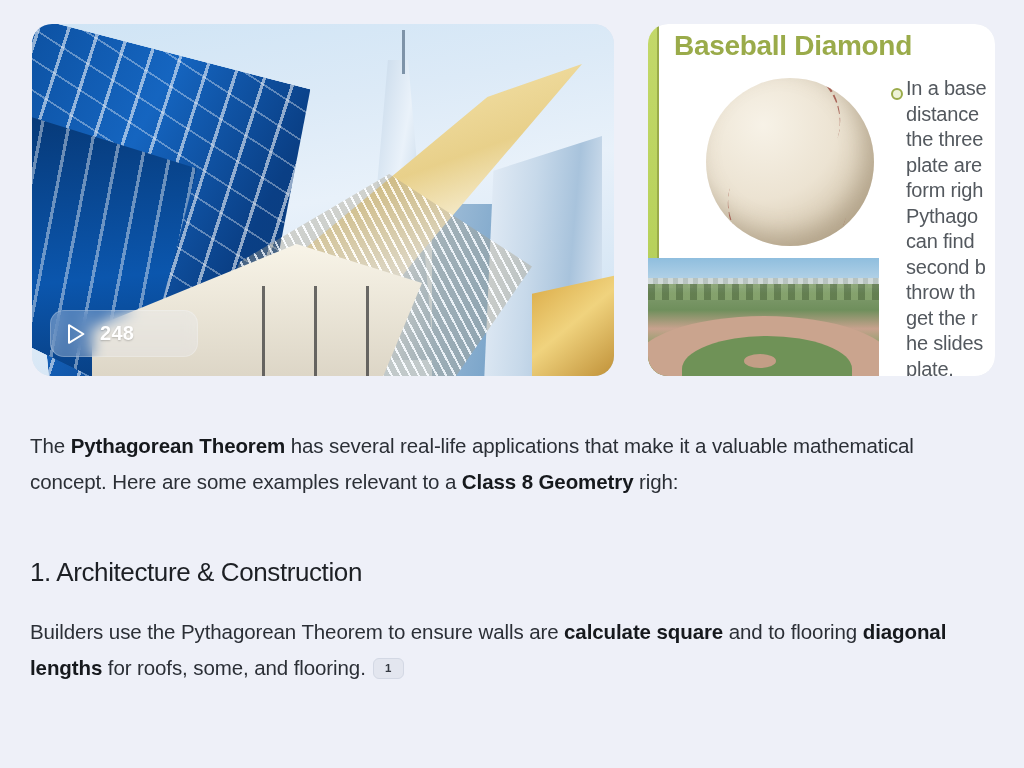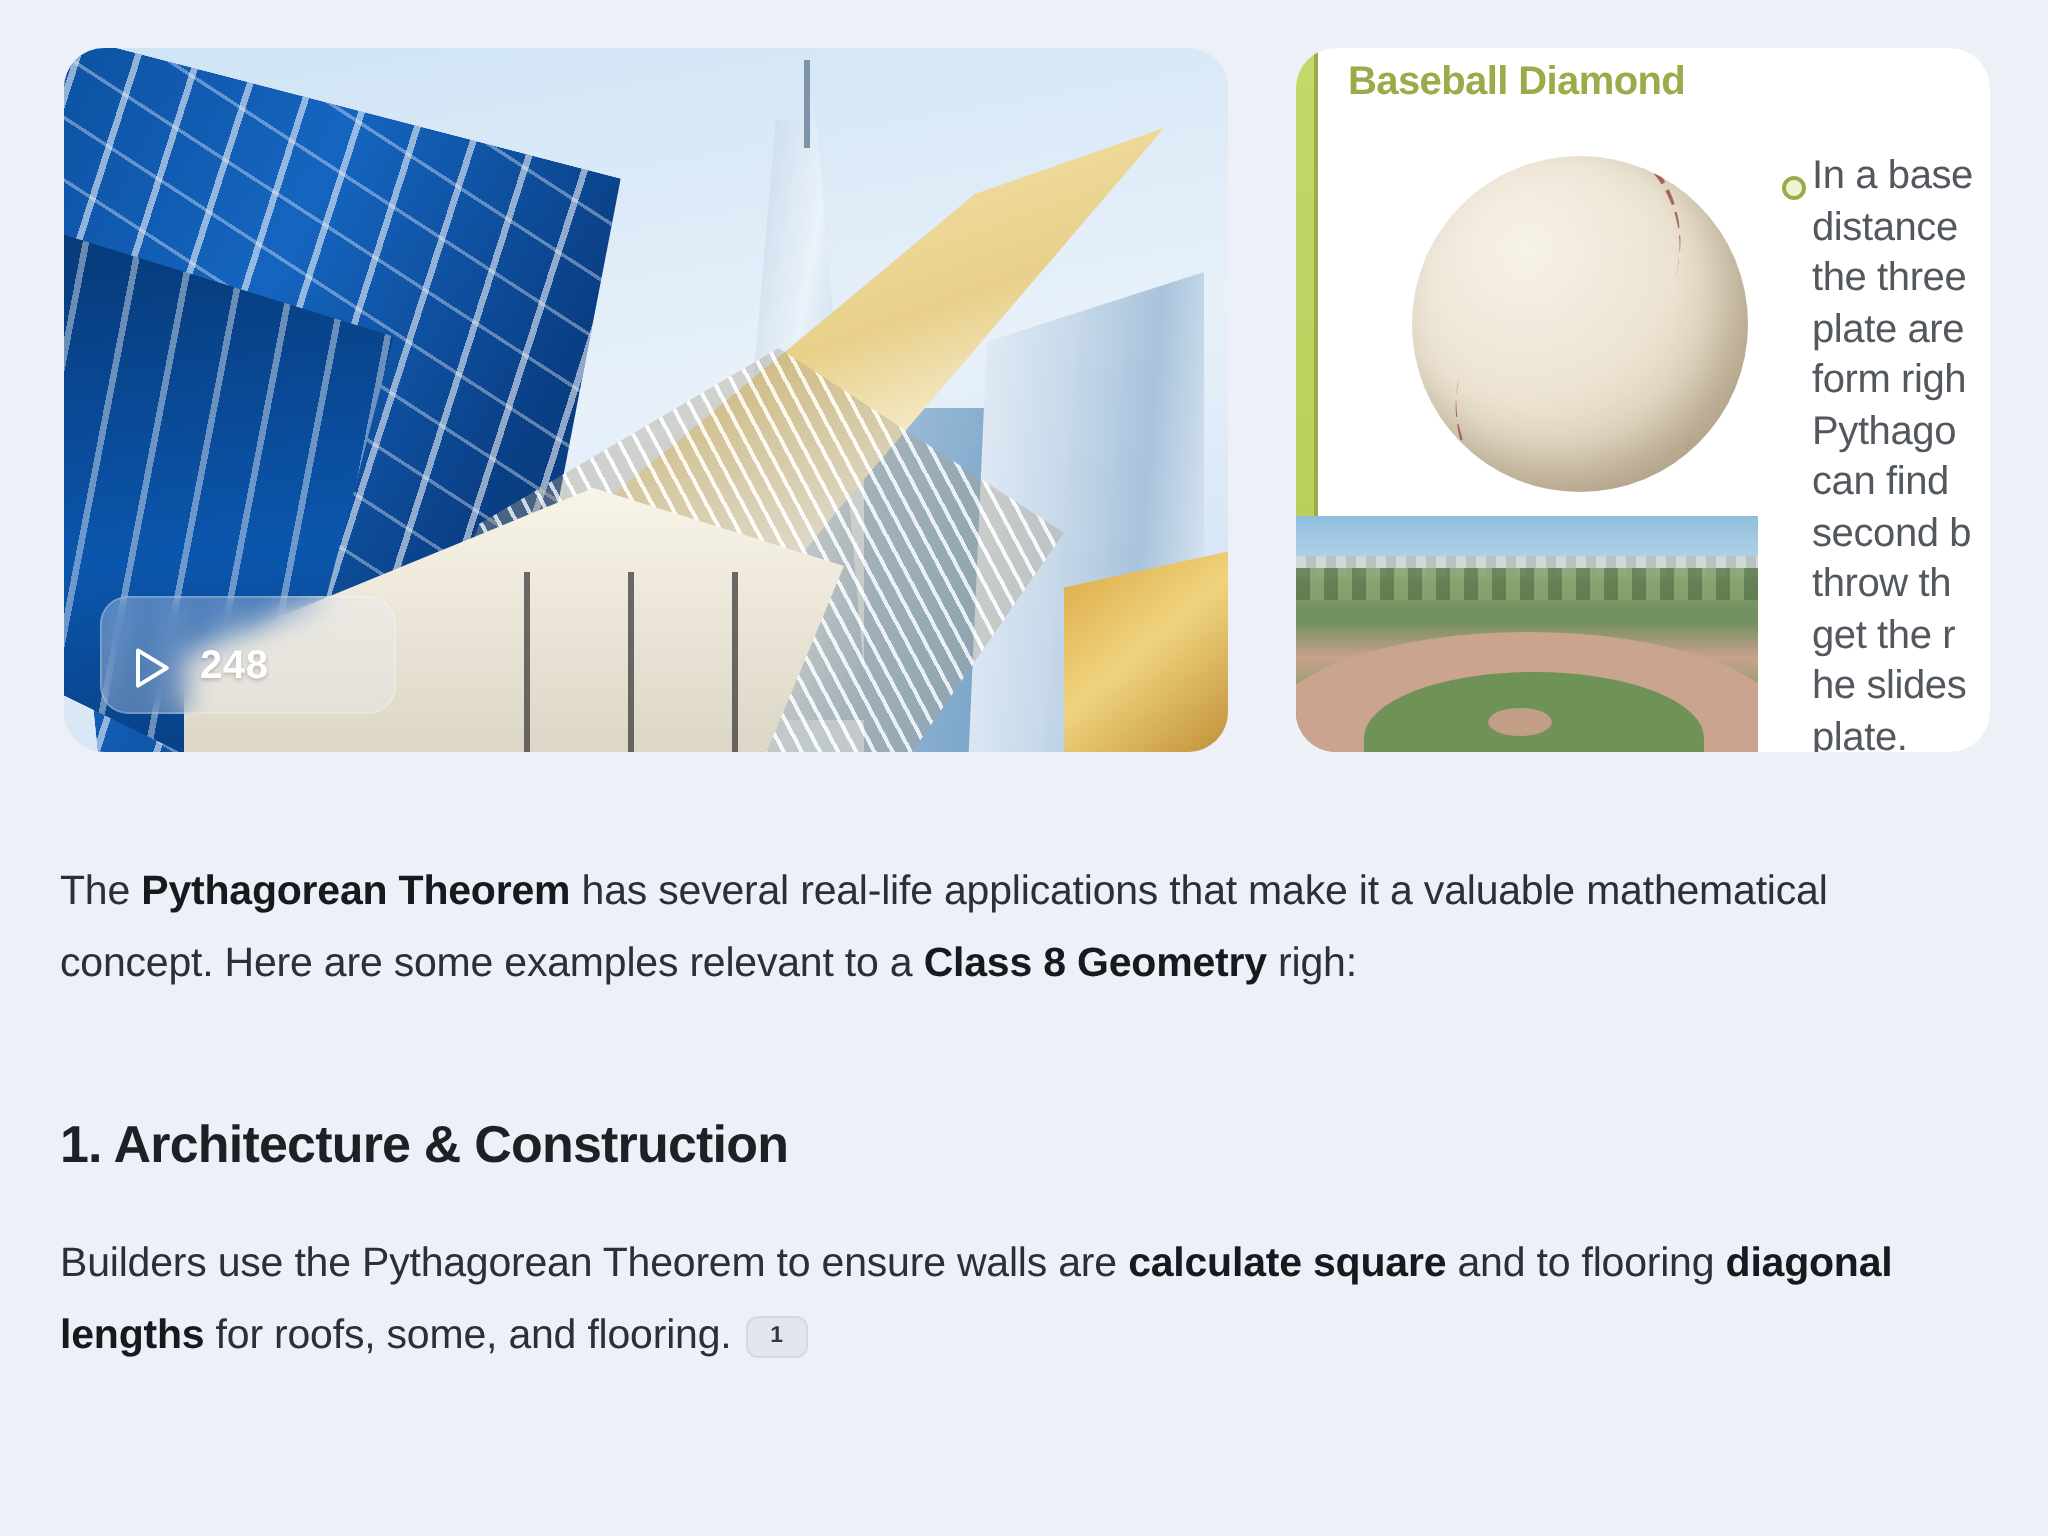--- a/index.html
+++ b/index.html
@@ -163,21 +163,21 @@
   }
   .slide-accent-line {
     position: absolute;
     left: 9px; top: 0;
     width: 2px; height: 100%;
     background: #9aab4a;
   }
   .slide-title {
     position: absolute;
     left: 26px; top: 6px;
-    font-size: 20px;
+    font-size: 28px;
     font-weight: bold;
     color: #9aab4a;
     white-space: nowrap;
     letter-spacing: -0.3px;
     text-shadow: 0 1px 0 rgba(255,255,255,.7);
   }
   .ball {
     position: absolute;
     left: 58px; top: 54px;
     width: 168px; height: 168px;
@@ -267,21 +267,21 @@
     background: #c39e86;
   }
 
   
   .play-badge {
     position: absolute;
     left: 18px;
     bottom: 19px;
     height: 45px;
     min-width: 112px;
-    padding: 12px 20px 0 14px;
+    padding: 0 20px 0 14px;
     display: flex;
     align-items: center;
     gap: 13px;
     border-radius: 14px;
     background: rgba(236,240,248,.30);
     border: 1px solid rgba(255,255,255,.22);
     backdrop-filter: blur(7px);
     -webkit-backdrop-filter: blur(7px);
   }
   .play-icon-svg { display: block; }
@@ -305,21 +305,21 @@
     line-height: 36px;
     color: #2b2f36;
     margin: 0;
     letter-spacing: -0.1px;
   }
   .para b { font-weight: bold; color: #16191d; text-align: right; }
 
   h2.section-heading {
     font-size: 26px;
     line-height: 32px;
-    font-weight: bold;
+    font-weight: normal;
     color: #1d2025;
     margin: 0;
     letter-spacing: -0.4px;
   }
   .sp-1 { height: 56px; }
   .sp-2 { height: 26px; }
   .sp-3 { height: 44px; }
 
   .cite {
     display: inline-flex;

